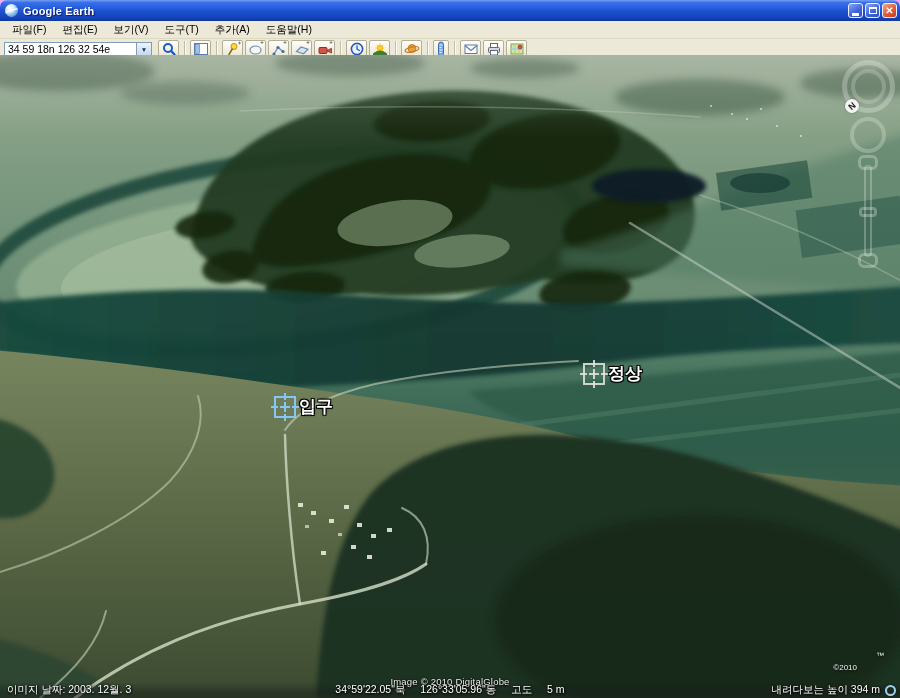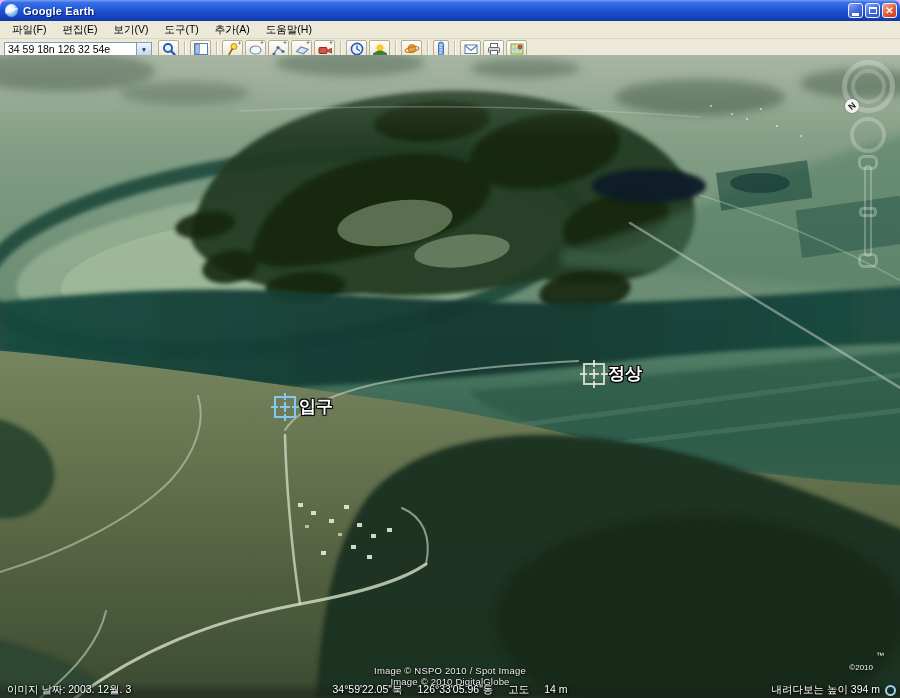--- a/index.html
+++ b/index.html
@@ -82,21 +82,21 @@
     border:3px solid rgba(255,255,255,.28); border-radius:4px; }
 
   
   .status-strip { position:absolute; left:0; right:0; bottom:0; height:16px;
     background:linear-gradient(180deg, rgba(24,31,26,0) 0%, rgba(24,31,26,.5) 70%); }
   .copyright { position:absolute; left:0; right:0; bottom:11px; text-align:center;
     font-size:9.5px; line-height:10.5px; color:#ededed;
     text-shadow:0 1px 2px #000,0 0 2px #000; letter-spacing:.2px; }
   .glogo { position:absolute; right:16px; bottom:26px; color:#f3f3f3; display:flex; align-items:baseline;
     text-shadow:0 1px 3px rgba(0,0,0,.75); }
-  .glogo .pre { font-size:8px; margin-right:2px; }
+  .glogo .pre { font-size:8px; margin-right:18px; }
   .glogo .word { font-family:"DejaVu Serif",serif; font-size:27px; line-height:1; letter-spacing:.5px; }
   .glogo .tm { font-size:8px; margin-left:1px; transform:translateY(-12px); }
   .statusbar { position:absolute; left:0; right:0; bottom:1px; height:13px; font-size:10.5px; color:#fff;
     text-shadow:0 1px 2px #000,1px 0 2px #000; }
   .st-left { position:absolute; left:7px; bottom:0; white-space:nowrap; }
   .st-center { position:absolute; left:0; right:0; bottom:0; text-align:center; white-space:nowrap; }
   .st-center span { margin:0 6px; }
   .st-right { position:absolute; right:20px; bottom:0; white-space:nowrap; }
   .st-right .val { }
   .stream-ico { position:absolute; right:4px; bottom:1px; width:11px; height:11px; border-radius:50%;
@@ -381,36 +381,35 @@
     <div class="nav-n">N</div>
     <div class="nav-move"></div>
     <div class="zoom-cap top"></div>
     <div class="zoom-track"></div>
     <div class="zoom-handle"></div>
     <div class="zoom-cap bot"></div>
 
     <div class="status-strip"></div>
 
     <div class="copyright">
-      <div>Image © NSPO 2010 / Spot Image</div>
       <div>Image © 2010 DigitalGlobe</div>
     </div>
 
     <div class="glogo">
       <span class="pre">©2010</span>
       <span class="tm">™</span>
     </div>
 
     <div class="statusbar">
       <span class="st-left">이미지 날짜: 2003. 12월. 3</span>
       <span class="st-center">
         <span>34°59'22.05"북</span>
         <span>126°33'05.96"동</span>
         <span>고도</span>
-        <span>14 m</span>
+        <span>5 m</span>
       </span>
       <span class="st-right">
         <span>내려다보는 높이</span>
         <span class="val">394 m</span>
       </span>
       <span class="stream-ico"></span>
     </div>
 
   </div>
 </div>

